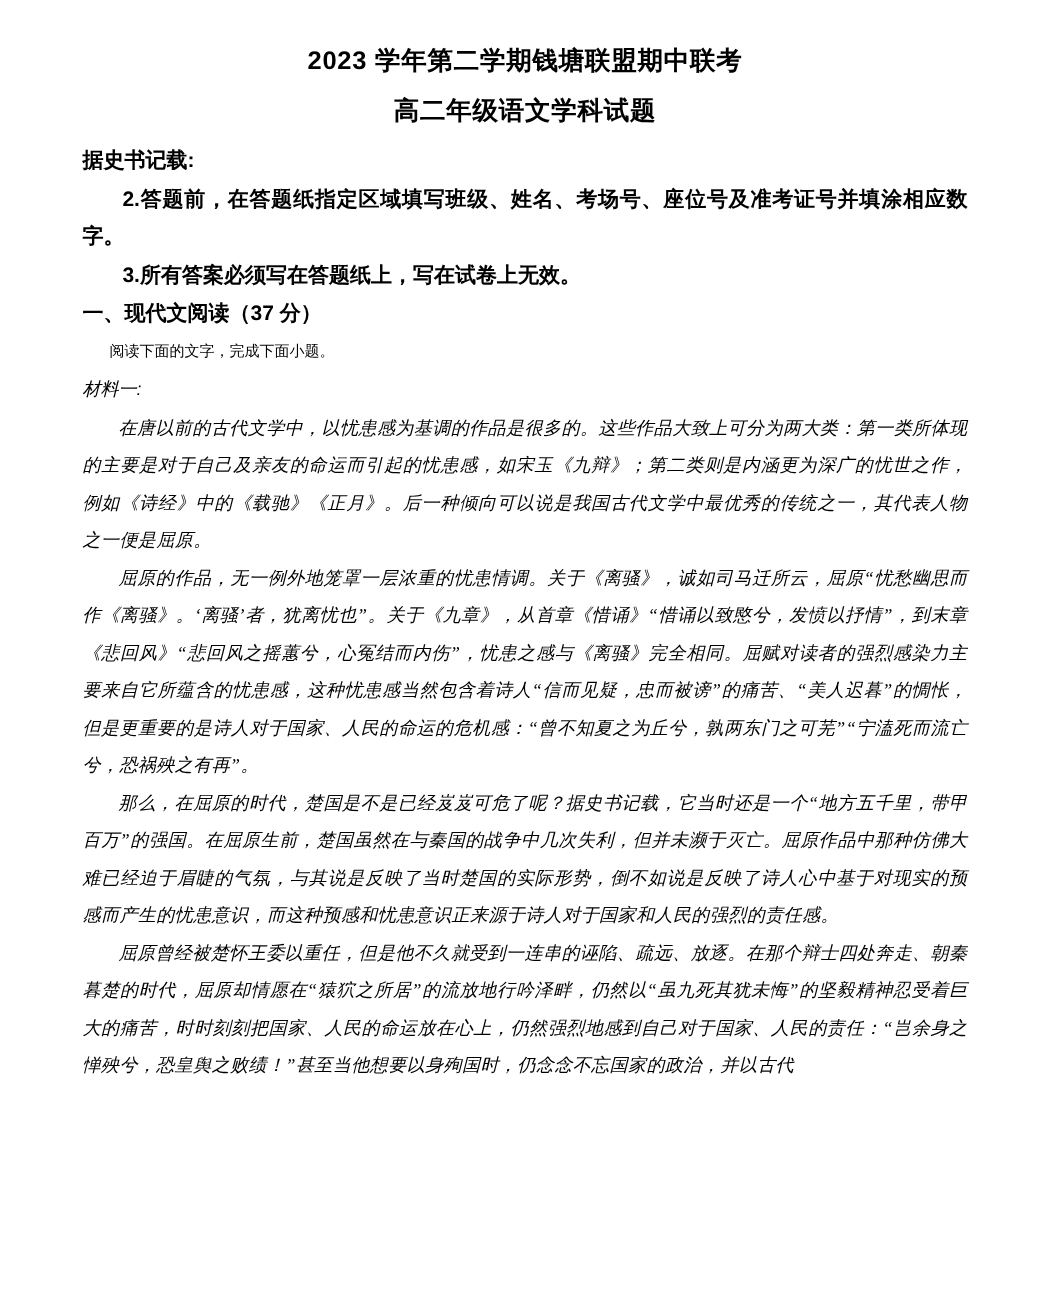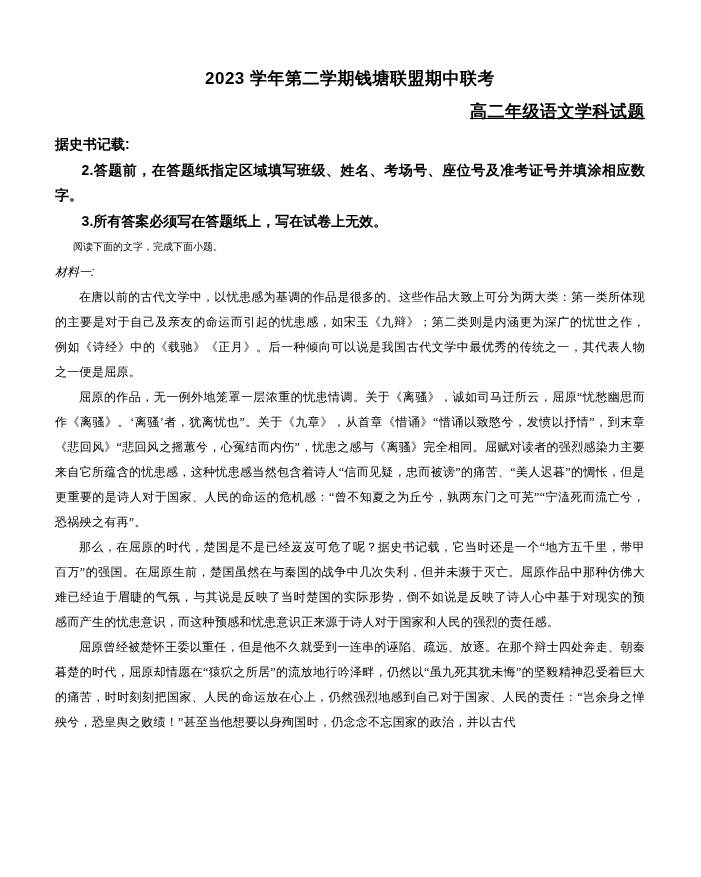--- a/index.html
+++ b/index.html
@@ -11,41 +11,40 @@
     width: 701px;
     height: 877px;
     overflow: hidden;
     color: #000000;
     font-family: "Liberation Serif", serif;
   }
   .page {
     box-sizing: border-box;
     width: 701px;
     height: 816px;
-    padding: 68px 56px 0 55px;
+    padding: 30px 56px 0 55px;
     background: #ffffff;
   }
   .exam-title {
     margin: 0;
     font-family: "Liberation Sans", sans-serif;
     font-weight: 700;
     font-size: 17px;
     line-height: 21px;
     text-align: center;
     letter-spacing: 0.5px;
   }
   .exam-subtitle {
     margin: 12px 0 0 0;
     font-family: "Liberation Sans", sans-serif;
     font-weight: 700;
     font-size: 17px;
     line-height: 21px;
-    text-align: right;
+    text-align: center;
     letter-spacing: 0.5px;
-    text-decoration: underline;
   }
   .notice-block {
     margin-top: 10px;
   }
   .notice-heading {
     margin: 0;
     font-family: "Liberation Sans", sans-serif;
     font-weight: 700;
     font-size: 14px;
     line-height: 25.5px;
@@ -85,20 +84,21 @@
   .material-label {
     margin: 0;
     font-family: Liberation Sans, sans-serif;
     font-style: italic;
     font-size: 12px;
     line-height: 25.5px;
   }
   .body-para {
     margin: 0;
     font-family: "Liberation Serif", serif;
+    font-style: italic;
     font-size: 12px;
     line-height: 25px;
     letter-spacing: 0.3px;
     text-align: justify;
     text-indent: 2em;
   }
 </style>
 </head>
 <body>
 
@@ -108,20 +108,21 @@
 
   <h2 class="exam-subtitle">高二年级语文学科试题</h2>
 
   <div class="notice-block">
     <p class="notice-heading">据史书记载:</p>
     <p class="notice-item">2.答题前，在答题纸指定区域填写班级、姓名、考场号、座位号及准考证号并填涂相应数字。</p>
     <p class="notice-item">3.所有答案必须写在答题纸上，写在试卷上无效。</p>
   </div>
 
   <div>
+    <p class="section-heading">一、现代文阅读（37 分）</p>
     <p class="instruction">阅读下面的文字，完成下面小题。</p>
     <p class="material-label">材料一:</p>
     <p class="body-para">在唐以前的古代文学中，以忧患感为基调的作品是很多的。这些作品大致上可分为两大类：第一类所体现的主要是对于自己及亲友的命运而引起的忧患感，如宋玉《九辩》；第二类则是内涵更为深广的忧世之作，例如《诗经》中的《载驰》《正月》。后一种倾向可以说是我国古代文学中最优秀的传统之一，其代表人物之一便是屈原。</p>
     <p class="body-para">屈原的作品，无一例外地笼罩一层浓重的忧患情调。关于《离骚》，诚如司马迁所云，屈原“忧愁幽思而作《离骚》。‘离骚’者，犹离忧也”。关于《九章》，从首章《惜诵》“惜诵以致愍兮，发愤以抒情”，到末章《悲回风》“悲回风之摇蕙兮，心冤结而内伤”，忧患之感与《离骚》完全相同。屈赋对读者的强烈感染力主要来自它所蕴含的忧患感，这种忧患感当然包含着诗人“信而见疑，忠而被谤”的痛苦、“美人迟暮”的惆怅，但是更重要的是诗人对于国家、人民的命运的危机感：“曾不知夏之为丘兮，孰两东门之可芜”“宁溘死而流亡兮，恐祸殃之有再”。</p>
     <p class="body-para">那么，在屈原的时代，楚国是不是已经岌岌可危了呢？据史书记载，它当时还是一个“地方五千里，带甲百万”的强国。在屈原生前，楚国虽然在与秦国的战争中几次失利，但并未濒于灭亡。屈原作品中那种仿佛大难已经迫于眉睫的气氛，与其说是反映了当时楚国的实际形势，倒不如说是反映了诗人心中基于对现实的预感而产生的忧患意识，而这种预感和忧患意识正来源于诗人对于国家和人民的强烈的责任感。</p>
     <p class="body-para">屈原曾经被楚怀王委以重任，但是他不久就受到一连串的诬陷、疏远、放逐。在那个辩士四处奔走、朝秦暮楚的时代，屈原却情愿在“猿狖之所居”的流放地行吟泽畔，仍然以“虽九死其犹未悔”的坚毅精神忍受着巨大的痛苦，时时刻刻把国家、人民的命运放在心上，仍然强烈地感到自己对于国家、人民的责任：“岂余身之惮殃兮，恐皇舆之败绩！”甚至当他想要以身殉国时，仍念念不忘国家的政治，并以古代</p>
   </div>
 
 </div>
 

